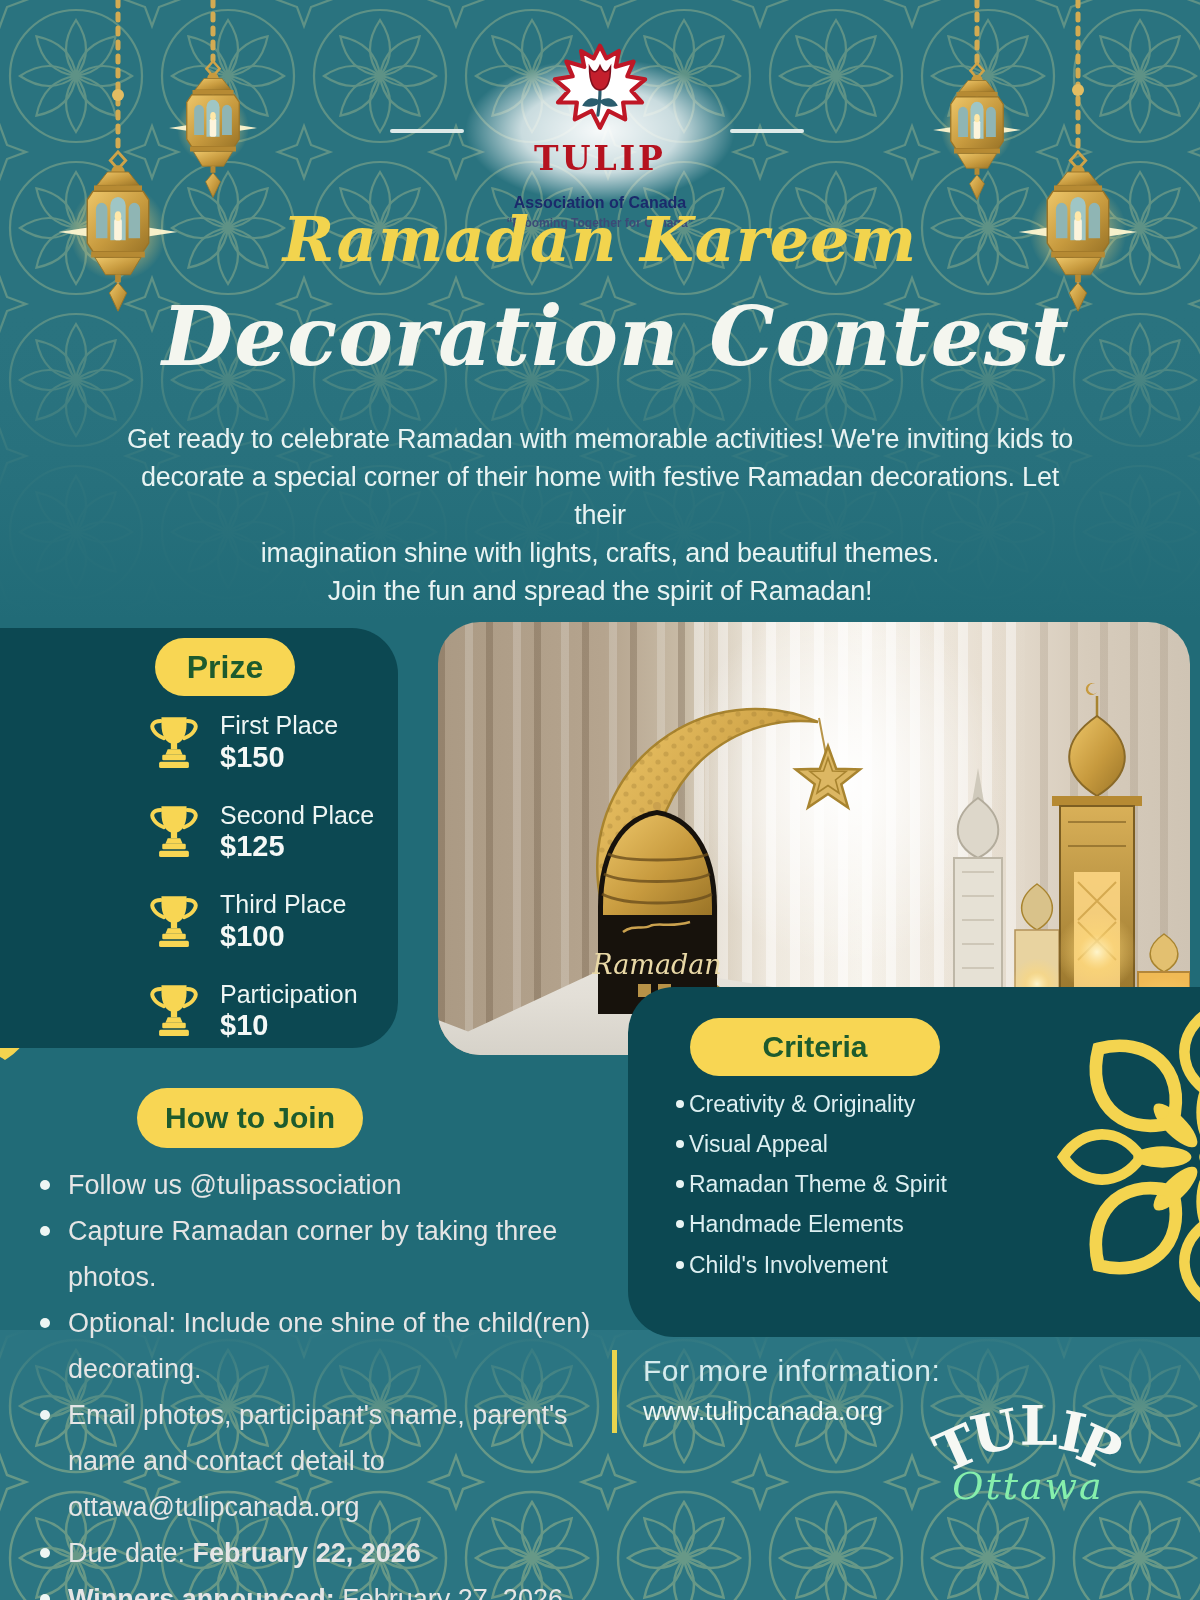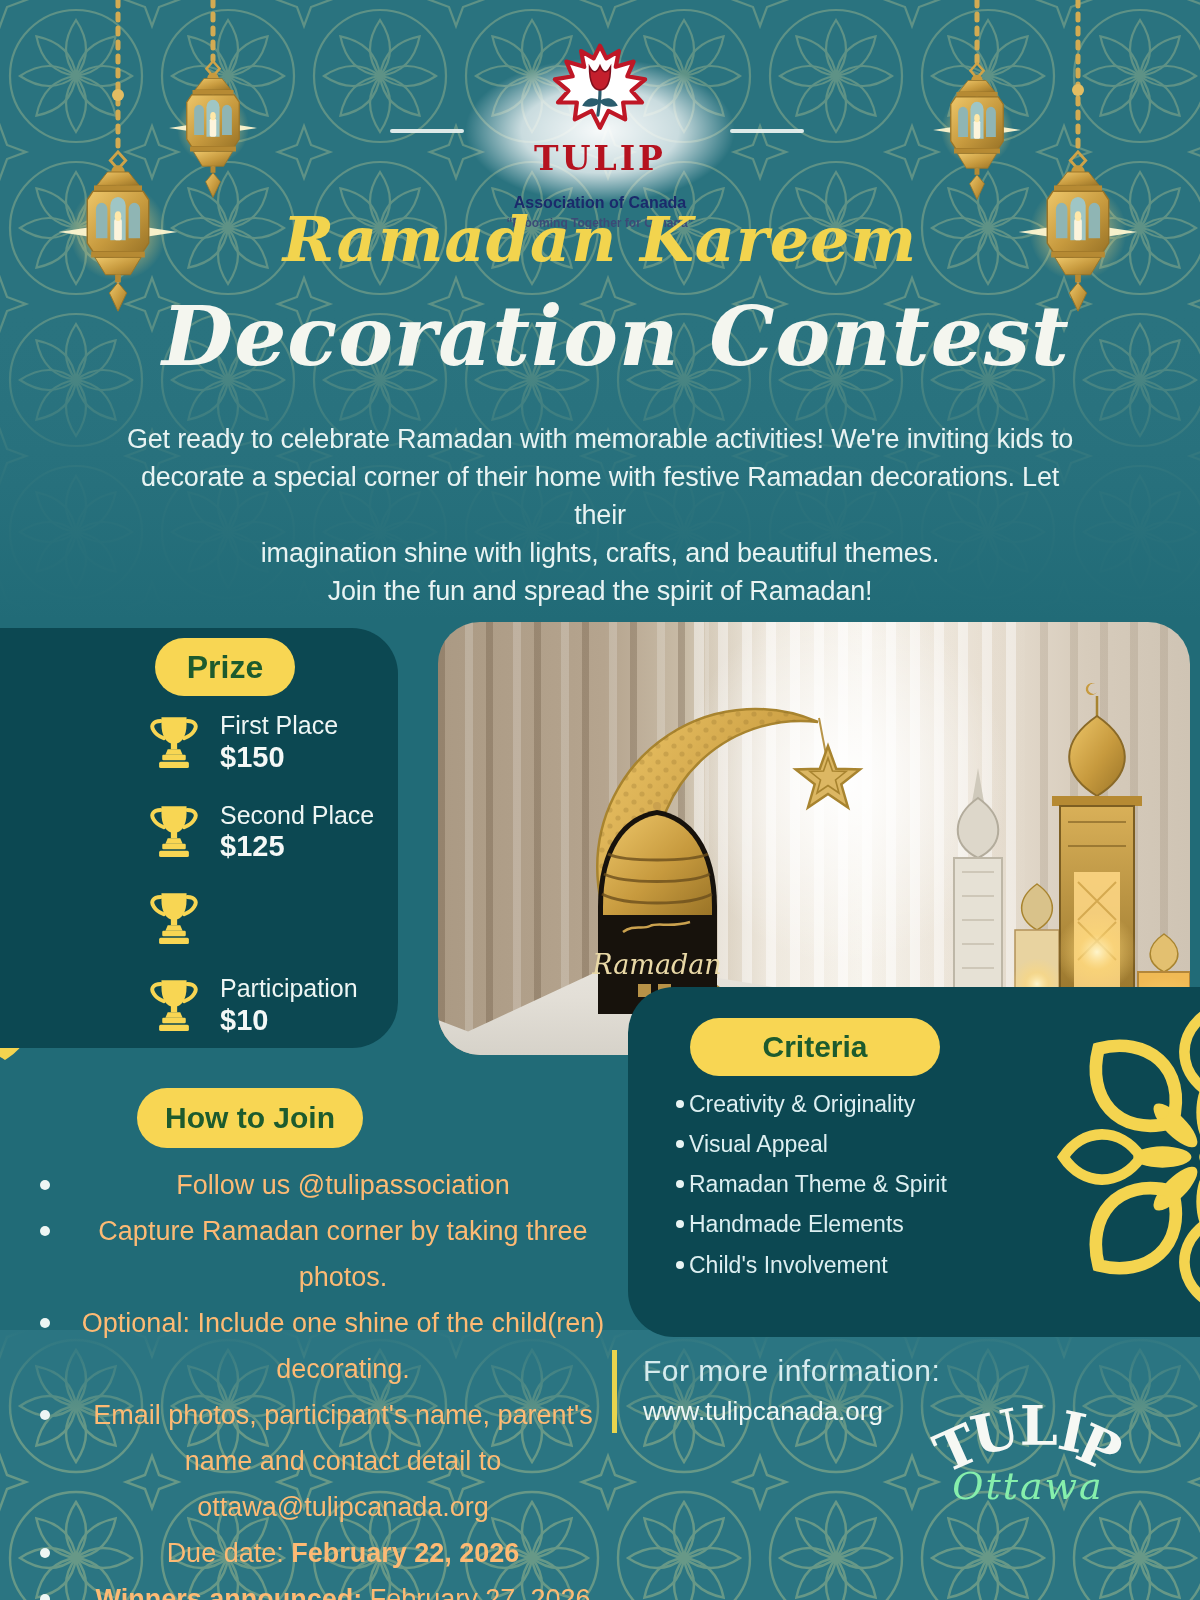--- a/index.html
+++ b/index.html
@@ -63,21 +63,21 @@
   .criteria-card{left:628px;top:987px;width:572px;height:350px;border-radius:46px 0 0 46px;}
   .criteria-pill{left:690px;top:1018px;width:250px;height:58px;font-size:30px;}
   .criteria-list{left:676px;top:1092px;width:480px;}
   .c-row{display:flex;align-items:flex-start;gap:5px;margin-bottom:16px;}
   .c-dot{width:8px;height:8px;border-radius:50%;background:#e9f4f3;margin-top:8px;flex:0 0 auto;}
   .c-text{font-size:23px;color:#ddeff1;line-height:1.05;}
 
   
   .join-pill{left:137px;top:1088px;width:226px;height:60px;font-size:30px;}
   .join-list{left:40px;top:1162px;width:578px;}
-  .j-row{display:flex;align-items:flex-start;gap:18px;color:#fdba74;font-size:27px;line-height:46px;text-align:center;}
+  .j-row{display:flex;align-items:flex-start;gap:18px;color:#e5e5e5;font-size:27px;line-height:46px;}
   .j-dot{width:10px;height:10px;border-radius:50%;background:#eef6f4;margin-top:18px;flex:0 0 auto;}
   .j-text{flex:1;}
   .bld{font-weight:700;}
 
   
   .info{left:612px;top:1350px;border-left:5px solid #e9d44d;padding:4px 0 6px 26px;}
   .info-label{font-size:30px;color:#d6ebee;letter-spacing:.5px;}
   .info-url{font-size:26px;color:#eef6f4;margin-top:8px;}
   .footer-logo{left:878px;top:1398px;width:300px;text-align:center;}
   .arc{white-space:nowrap;}
@@ -312,20 +312,24 @@
         </svg>
       <div>
         <div class="p-label">Second Place</div>
         <div class="p-amt">$125</div>
       </div>
     </div>
       <div class="prize-row">
       <svg class="ticon" viewBox="0 0 64 74">
           <use href="#trophy" x="0" y="0" width="64" height="74"></use>
         </svg>
+      <div>
+        <div class="p-label">Third Place</div>
+        <div class="p-amt">$100</div>
+      </div>
     </div>
       <div class="prize-row">
       <svg class="ticon" viewBox="0 0 64 74">
           <use href="#trophy" x="0" y="0" width="64" height="74"></use>
         </svg>
       <div>
         <div class="p-label">Participation</div>
         <div class="p-amt">$10</div>
       </div>
     </div>

